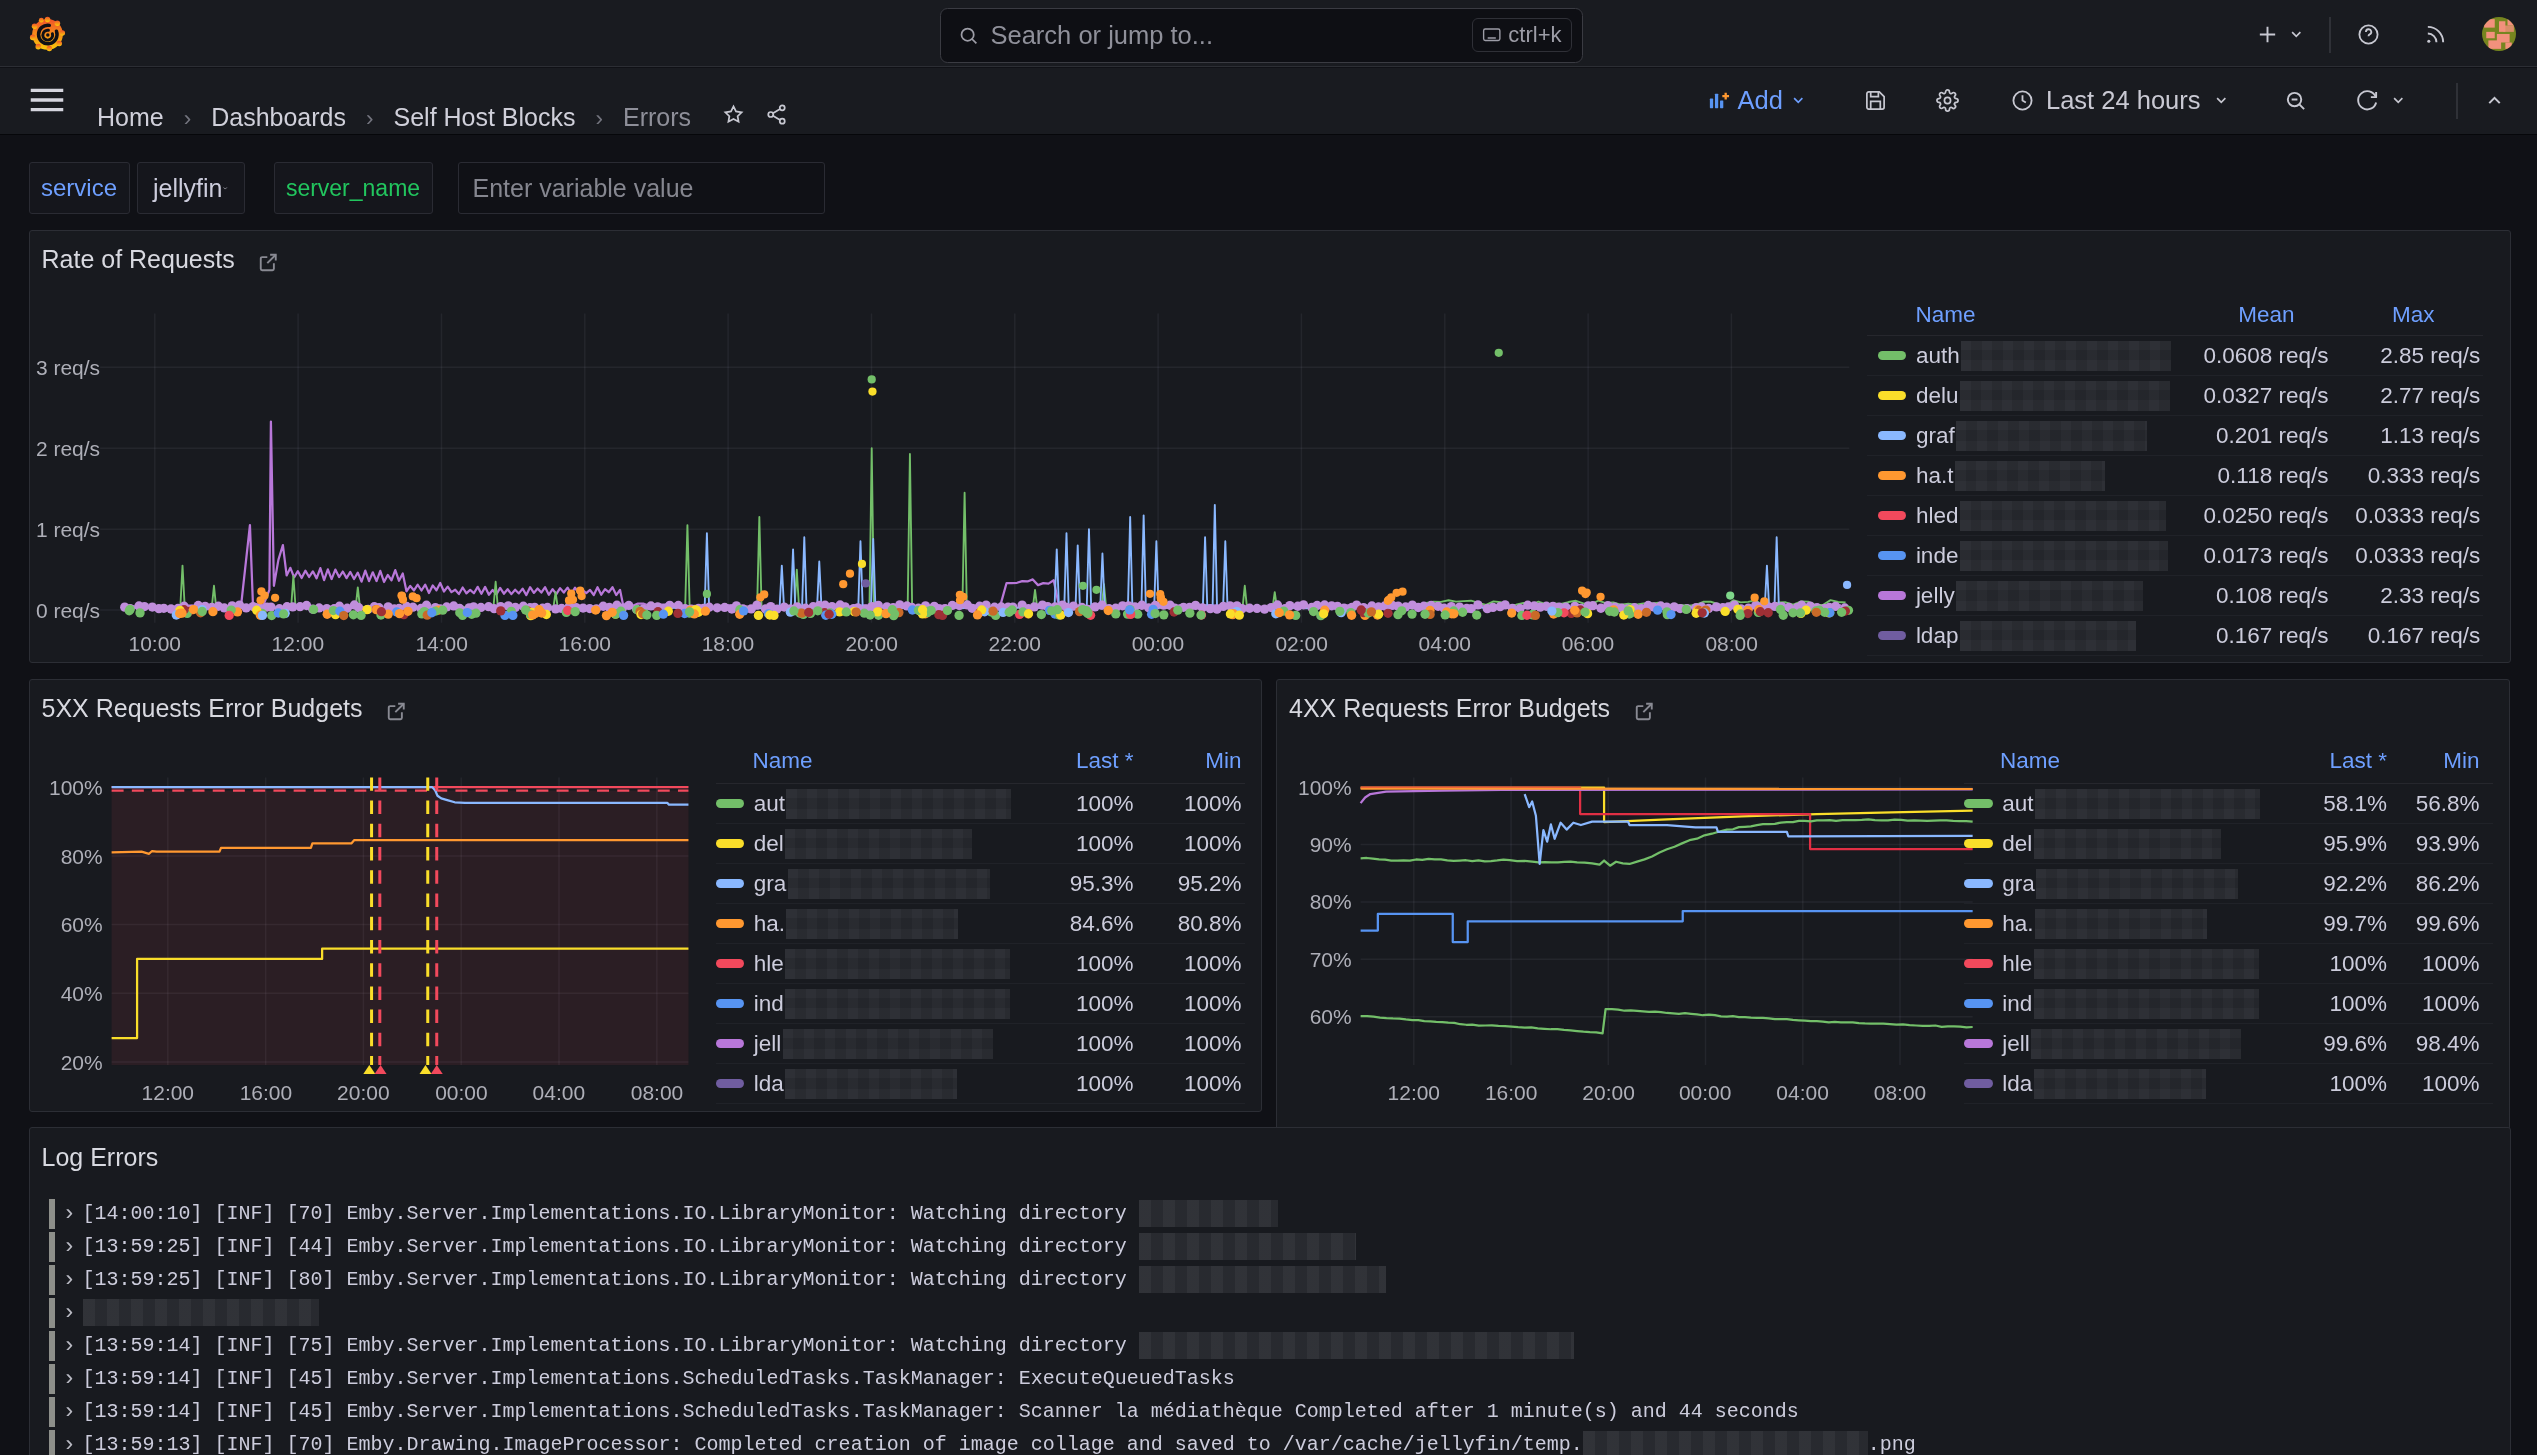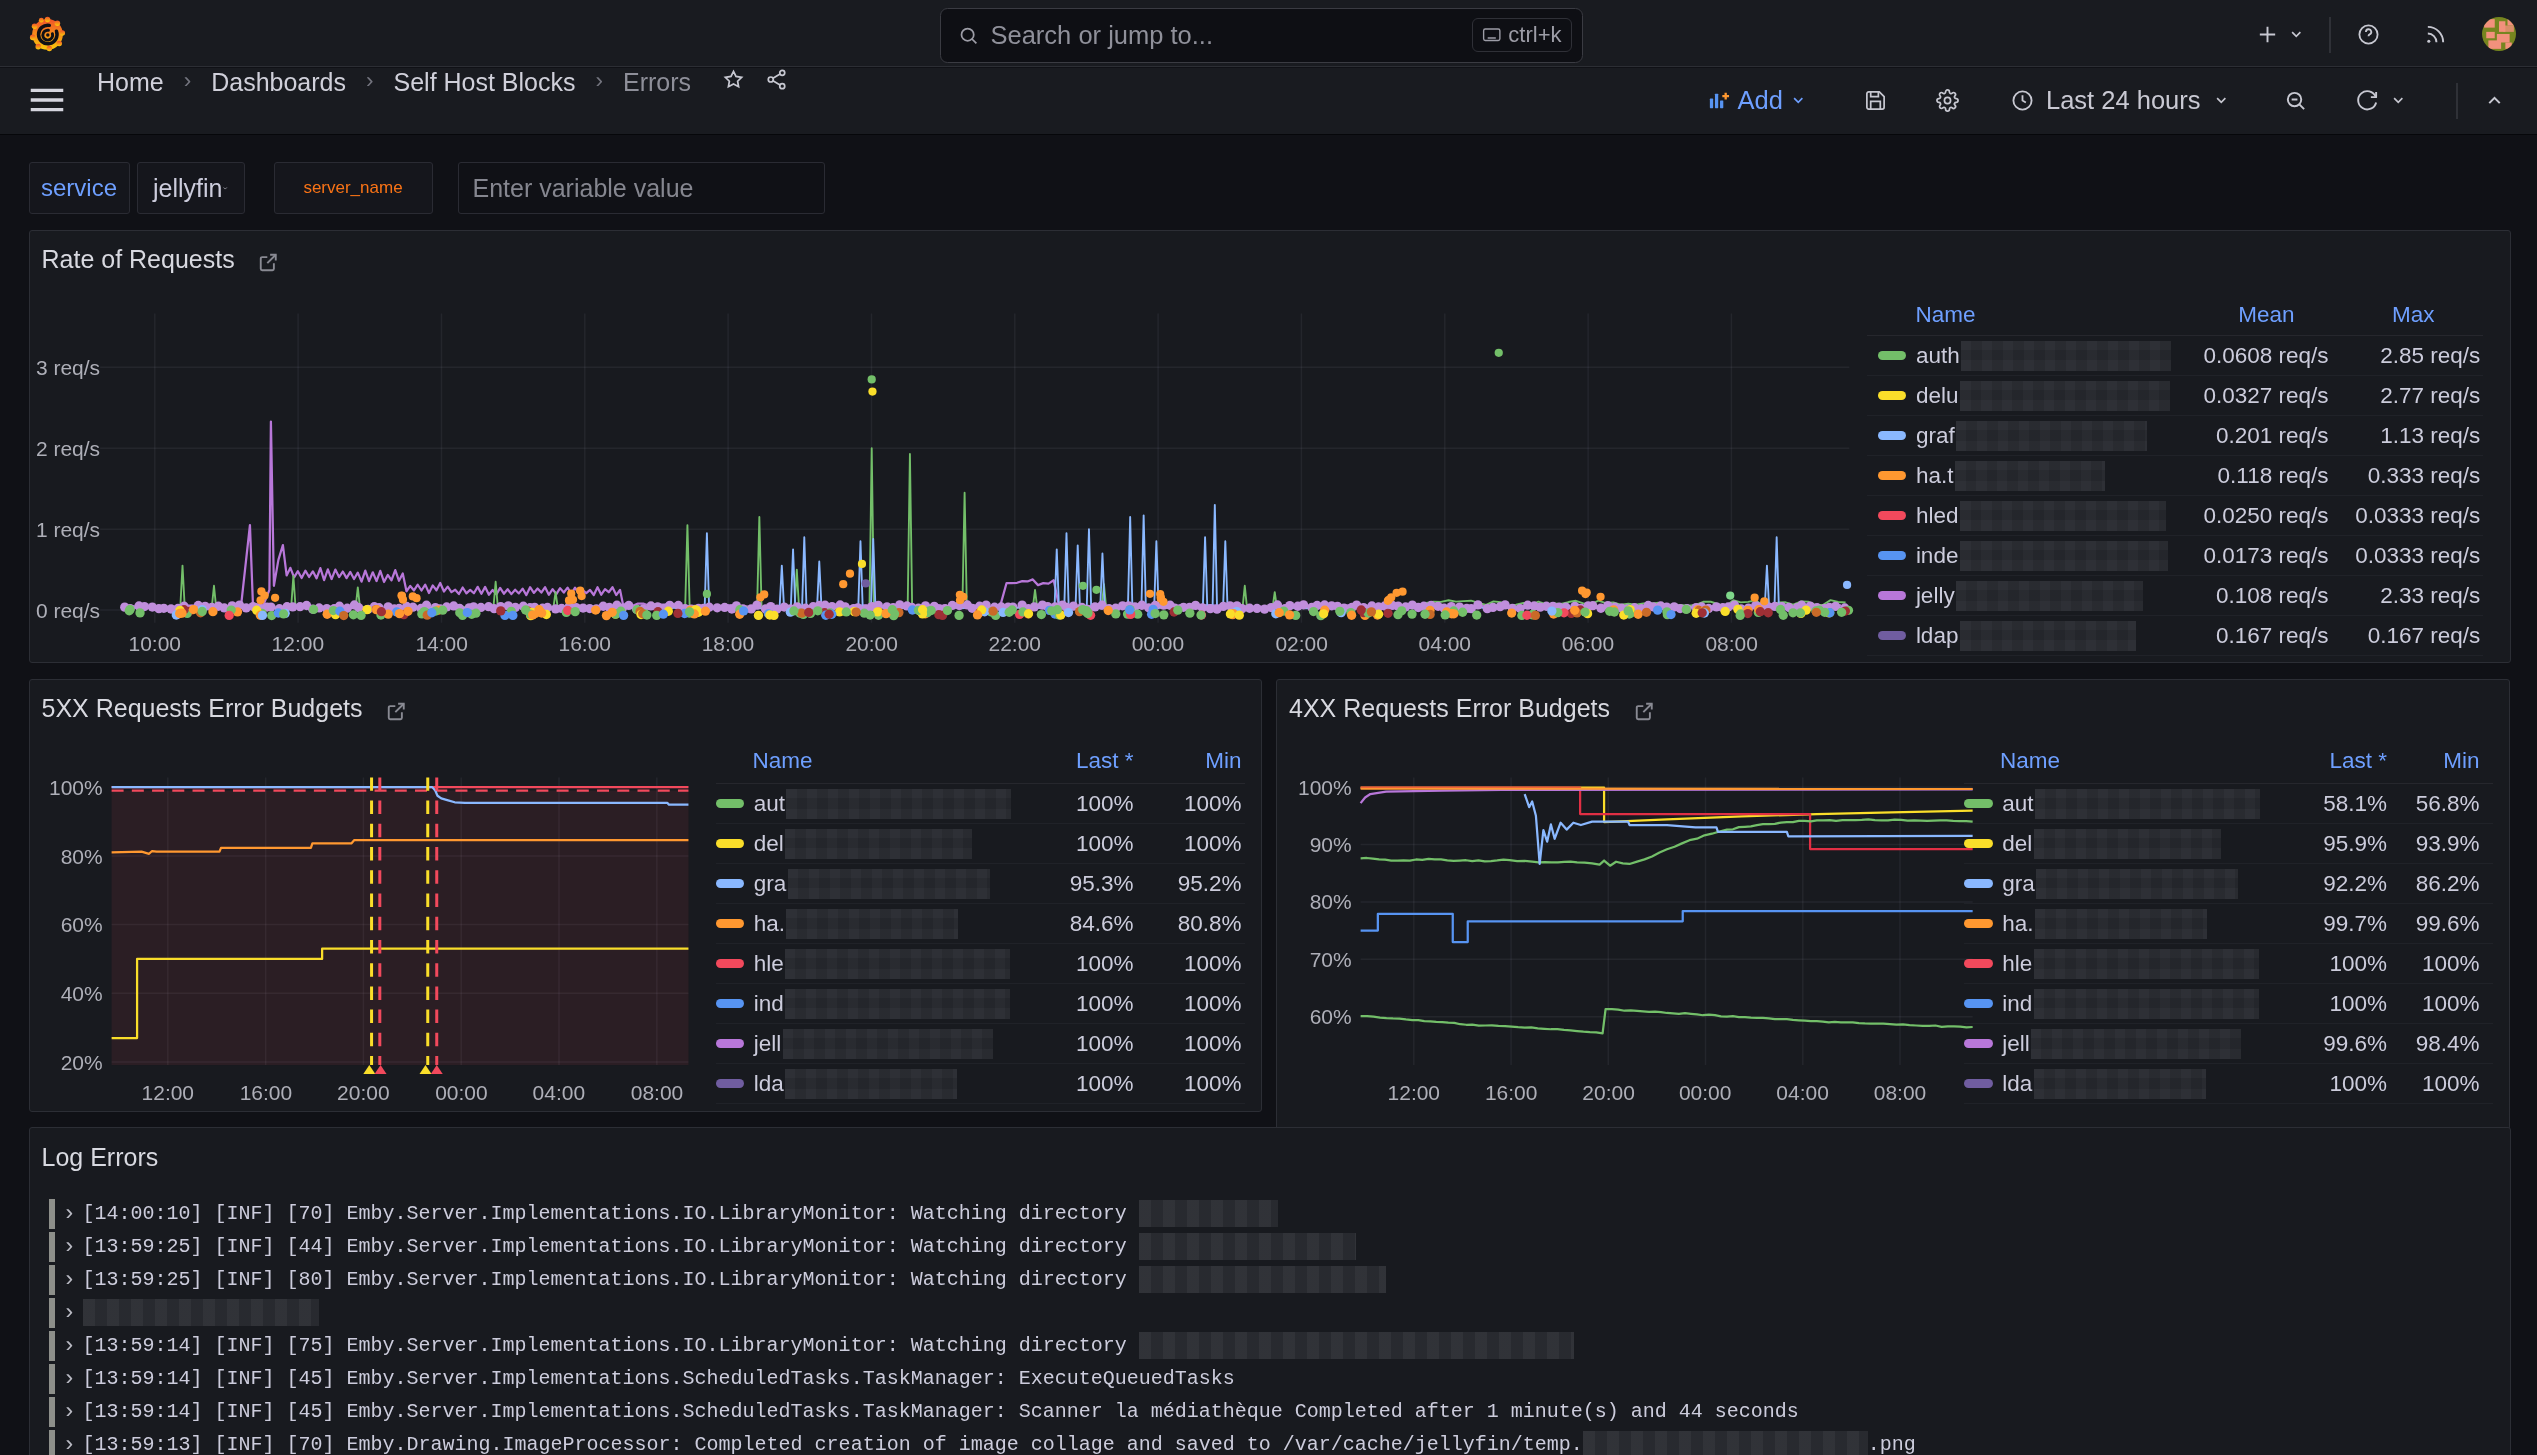--- a/index.html
+++ b/index.html
@@ -6,21 +6,21 @@
 #root { position:relative; width:2538px; height:1455px; background:#101116; overflow:hidden; color:#ccccdc; }
 .bar1 { position:absolute; left:0; top:0; width:2538px; height:67px; background:#191b20; border-bottom:0.7px solid rgba(204,204,220,0.11); }
 .bar2 { position:absolute; left:0; top:68px; width:2538px; height:67px; background:#191b20; border-bottom:1.5px solid #06070a; }
 .search { position:absolute; left:940px; top:7.5px; width:643px; height:55px; background:#0e0f14; border:1.5px solid #3a3b42; border-radius:7.5px; display:flex; align-items:center; }
 .search .ph { color:#8f909a; font-size:25.5px; margin-left:12px; }
 .kbd { position:absolute; right:10.5px; top:9.7px; height:34px; border:1.5px solid #2f3037; border-radius:6px; display:flex; align-items:center; padding:0 9px; color:#9d9da7; font-size:22px; gap:6.7px; }
 .i22{width:16.5px;height:16.5px} .i26{width:19.5px;height:19.5px} .i28{width:21px;height:21px} .i30{width:23px;height:23px}
 .bicon { position:absolute; top:0; height:69px; display:flex; align-items:center; }
 .b2icon { position:absolute; top:0; height:64px; display:flex; align-items:center; gap:7.5px; }
 .vdiv { position:absolute; top:16.5px; width:1.5px; height:36px; background:rgba(204,204,220,0.13); }
-.crumbs { position:absolute; left:97px; top:0; height:64px; display:flex; align-items:flex-start; font-size:25px; gap:20px; color:#d0d0da; }
+.crumbs { position:absolute; left:97px; top:0; height:64px; display:flex; align-items:flex-end; font-size:25px; gap:20px; color:#d0d0da; }
 .crumbs .dim { color:#8e8f99; }
 .crumbs .sep { color:#73747e; font-size:22.5px; }
 .vars { position:absolute; left:28.5px; top:162px; height:52px; display:flex; }
 .chip { height:52px; background:#15161c; border:1.5px solid #2a2b33; border-radius:3px; display:flex; align-items:center; font-size:25px; }
 .vinput { position:absolute; left:458px; top:162px; width:367px; height:52px; border:1.5px solid #2a2b33; border-radius:3px; display:flex; align-items:center; color:#85868f; font-size:25px; padding-left:13.5px; background:transparent; }
 .panel { position:absolute; background:#181a1f; border:1.5px solid #2c2e35; border-radius:3px; }
 .ptitle { position:absolute; left:12px; top:13.5px; font-size:25px; font-weight:500; color:#d8d9e0; display:flex; align-items:flex-end; gap:22.5px; white-space:nowrap; }
 .ext { width:22.5px; height:22.5px; }
 .chart { position:absolute; left:0; top:0; }
 .sw { display:inline-block; width:28.5px; height:8.2px; border-radius:4.5px; margin-right:9.7px; flex:none; }
@@ -212,21 +212,21 @@
       </div>
   <div style="width:7.5px"></div>
   <div class="chip" style="width:108px;padding:0 15px;justify-content:space-between">
         <span>jellyfin</span>
         <svg class="i22" viewBox="0 0 24 24" fill="none" stroke="#c7c8d1" stroke-width="2.4">
           <path d="M6 9l6 6 6-6"></path>
         </svg>
       </div>
   <div style="width:28.5px"></div>
   <div class="chip" style="width:159px;justify-content:center">
-        <span style="color:#f97316;font-weight:500;font-size:17px">server_name</span>
+        <span style="color:#22c55e;font-weight:500;font-size:23px">server_name</span>
       </div>
 </div>
 <div class="vinput">Enter variable value</div>
 
 <div class="panel" style="left:28.5px;top:230px;width:2482px;height:433px">
   <div class="ptitle">Rate of Requests <svg class="ext" viewBox="0 0 24 24" fill="none" stroke="#898a93" stroke-width="2">
           <path d="M14 4h6v6"></path>
           <path d="M20 4 11 13"></path>
           <path d="M18 13v6a1.5 1.5 0 0 1-1.5 1.5h-11A1.5 1.5 0 0 1 4 19V8a1.5 1.5 0 0 1 1.5-1.5H11"></path>
         </svg></div>

